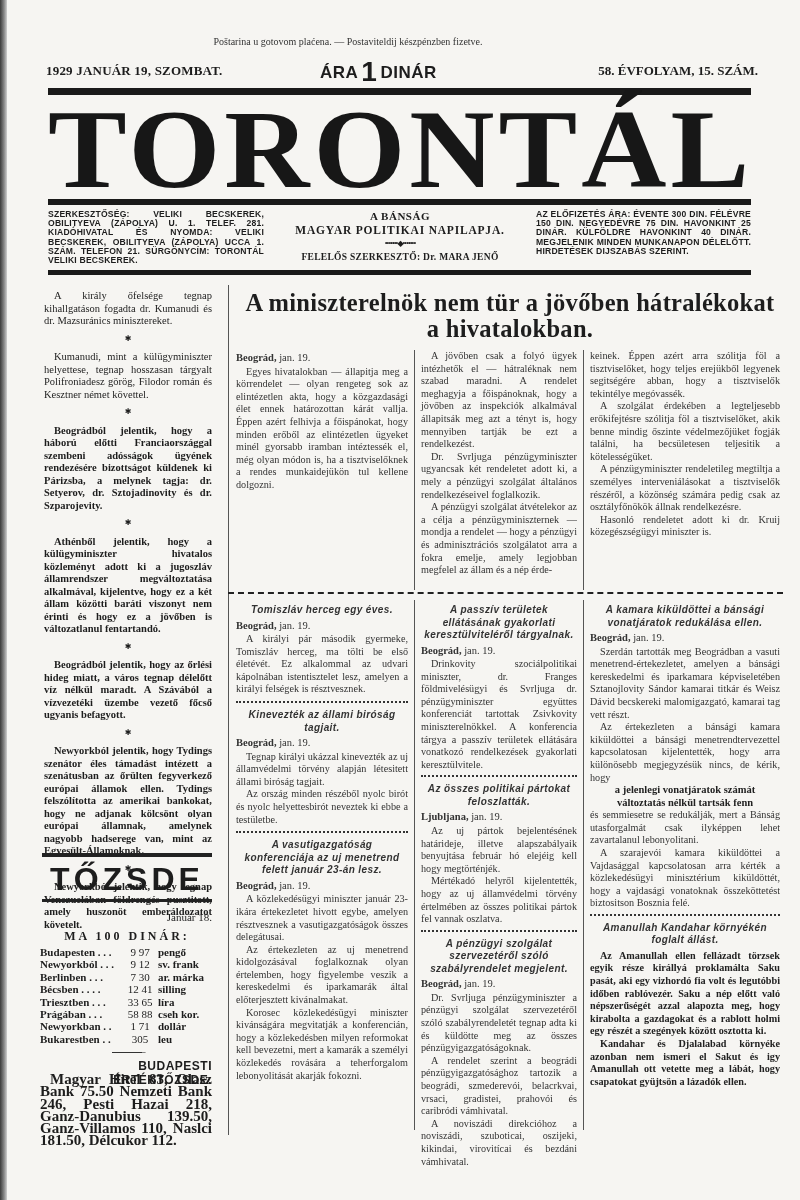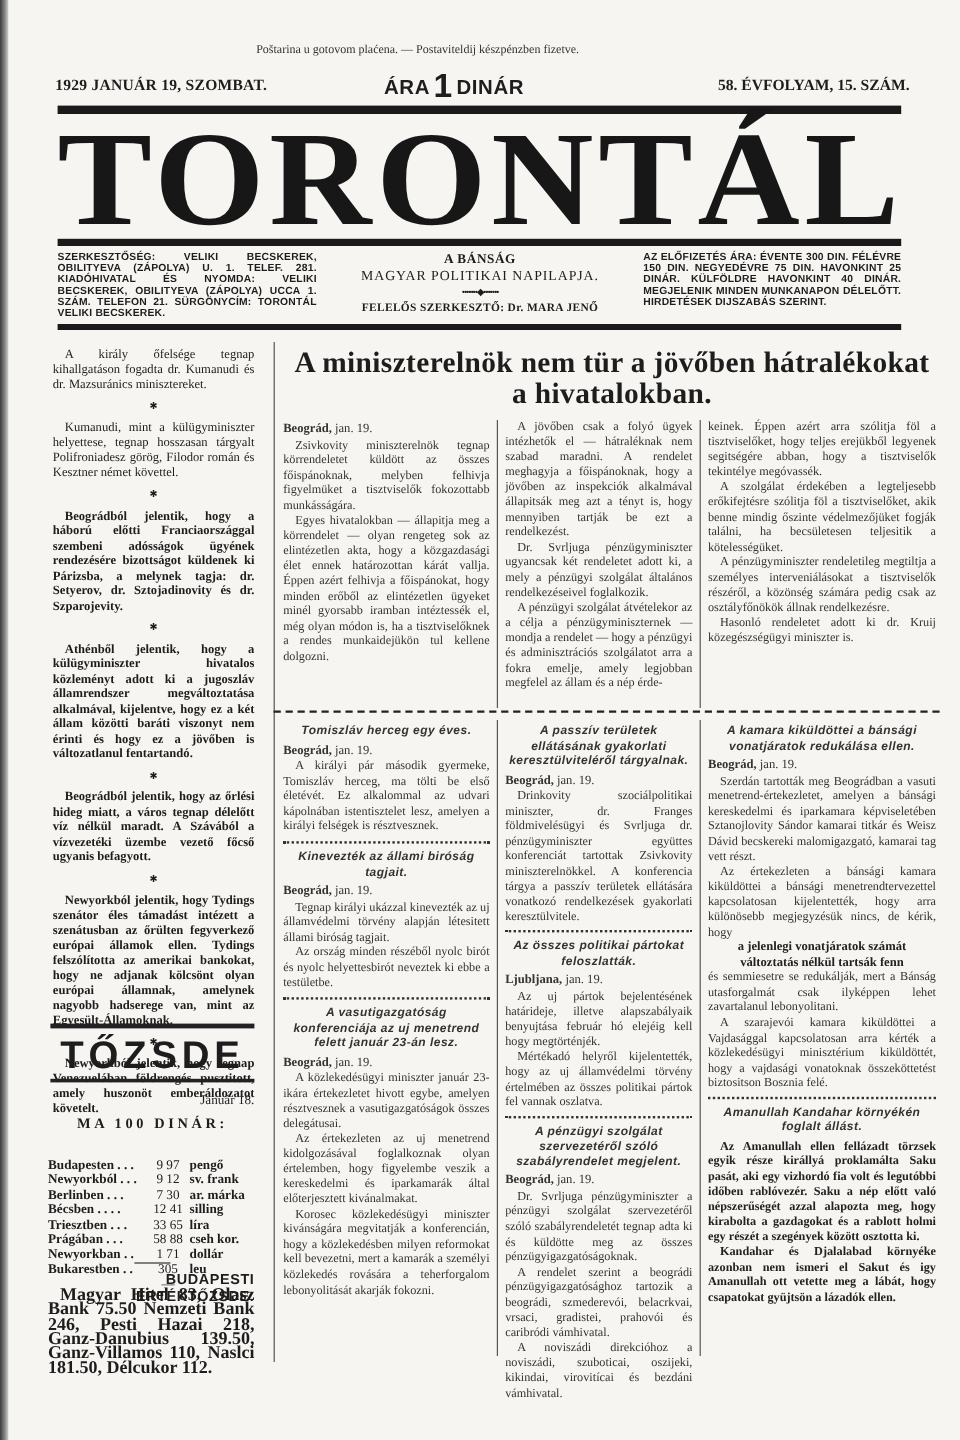--- a/index.html
+++ b/index.html
@@ -12,36 +12,36 @@
   .price { left: 320px; top: 56px; font-family: "Liberation Sans", sans-serif; font-weight: bold; font-size: 17px; letter-spacing: 0.5px; }
   .price .big { font-size: 28px; vertical-align: -3px; padding: 0 3px; }
   .volume { right: 42px; top: 63px; font-size: 13px; font-weight: bold; }
   .rule-thick { background: #1a1a1a; height: 7px; }
   .rule1 { left: 48px; top: 88px; width: 703px; }
   .masthead { left: 48px; top: 95px; width: 703px; height: 110px; text-align: center; font-family: "Liberation Serif", serif; font-size: 118px; line-height: 110px; font-weight: bold; letter-spacing: 4px; color: #171717; transform: scaleY(0.95); }
   .rule2 { left: 48px; top: 199px; width: 703px; height: 6px; }
   .info-left { left: 48px; top: 210px; width: 216px; font-family: "Liberation Sans", sans-serif; font-size: 8.6px; font-weight: bold; line-height: 9.2px; text-align: justify; text-transform: uppercase; letter-spacing: 0.2px; }
   .info-center { left: 275px; top: 210px; width: 250px; text-align: center; }
   .info-center .l1 { font-size: 11px; font-weight: bold; letter-spacing: 0.5px; }
-  .info-center .l2 { font-size: 11.5px; font-weight: normal; letter-spacing: 0.8px; margin-top: 2px; }
+  .info-center .l2 { font-size: 11.5px; font-weight: bold; letter-spacing: 0.8px; margin-top: 2px; }
   .info-center .orn { font-size: 8px; margin-top: 3px; letter-spacing: -1px; }
   .info-center .l3 { font-size: 9.5px; font-weight: bold; margin-top: 4px; letter-spacing: 0.3px; }
   .info-right { left: 536px; top: 210px; width: 215px; font-family: "Liberation Sans", sans-serif; font-size: 8.6px; font-weight: bold; line-height: 9.2px; text-align: justify; text-transform: uppercase; letter-spacing: 0.2px; }
   .rule3 { left: 48px; top: 270px; width: 703px; height: 5px; }
   .col-rule { width: 1px; background: #555; }
   .lcol { left: 44px; top: 290px; width: 168px; font-size: 10.5px; line-height: 12.5px; }
   .brief { text-align: justify; text-indent: 10px; }
   .brief.bold { font-weight: bold; }
   .star { text-align: center; font-size: 8px; margin: 5px 0 6px; }
   .tozsde-top { left: 42px; top: 853px; width: 170px; height: 4px; background: #222; }
   .tozsde-title { left: 42px; top: 861px; width: 170px; text-align: center; font-family: "Liberation Sans", sans-serif; font-weight: bold; font-size: 32px; letter-spacing: 4px; line-height: 36px; }
   .tozsde-bottom { left: 42px; top: 899px; width: 170px; height: 3px; background: #222; }
   .tz-date { left: 42px; top: 911px; width: 170px; text-align: right; font-size: 11px; }
   .tz-head { left: 42px; top: 929px; width: 170px; text-align: center; font-size: 12px; font-weight: bold; letter-spacing: 3px; }
-  .rates { left: 40px; top: 946px; width: 172px; font-size: 11px; line-height: 12.4px; margin-top: 19px; }
+  .rates { left: 40px; top: 946px; width: 172px; font-size: 11px; line-height: 12.4px; }
   .rates .row { display: flex; }
   .rates .city { width: 86px; font-weight: bold; white-space: nowrap; overflow: hidden; }
   .rates .val { width: 32px; text-align: center; padding-right: 4px; }
   .rates .cur { flex: 1; font-weight: bold; }
   .tz-sep { left: 112px; top: 1052px; width: 30px; height: 1px; background: #333; }
   .bud-title { left: 42px; top: 1059px; width: 170px; text-align: right; font-family: "Liberation Sans", sans-serif; font-weight: bold; font-size: 12px; letter-spacing: 0.5px; }
   .bud-body { left: 40px; top: 1073px; width: 172px; font-size: 15px; line-height: 12.3px; font-weight: bold; text-align: justify; text-indent: 10px; }
   .headline { left: 240px; top: 290px; width: 540px; text-align: center; font-family: "Liberation Serif", serif; font-weight: bold; font-size: 24.5px; line-height: 26px; letter-spacing: 0.3px; }
   .art { font-size: 10.2px; line-height: 12.6px; text-align: justify; color: #333; }
   .art p { text-indent: 10px; }
@@ -148,21 +148,20 @@
 <div class="abs col-rule" style="left:228px; top:285px; height:850px;"></div>
 <div class="abs col-rule" style="left:414px; top:350px; height:240px;"></div>
 <div class="abs col-rule" style="left:583px; top:350px; height:240px;"></div>
 <div class="abs col-rule" style="left:414px; top:600px; height:530px;"></div>
 <div class="abs col-rule" style="left:583px; top:600px; height:530px;"></div>
 
 <div class="abs headline">A miniszterelnök nem tür a jövőben hátralékokat a hivatalokban.</div>
 
 <div class="abs art" style="left:236px; top:350px; width:172px;">
   <div class="dl"><b>Beográd,</b> <span>jan. 19.</span></div>
-  <p>Zsivkovity miniszterelnök tegnap körrendeletet küldött az összes főispánoknak, melyben felhivja figyelmüket a tisztviselők fokozottabb munkásságára.</p>
   <p>Egyes hivatalokban — állapitja meg a körrendelet — olyan rengeteg sok az elintézetlen akta, hogy a közgazdasági élet ennek határozottan kárát vallja. Éppen azért felhivja a főispánokat, hogy minden erőből az elintézetlen ügyeket minél gyorsabb iramban intéztessék el, még olyan módon is, ha a tisztviselőknek a rendes munkaidejükön tul kellene dolgozni.</p>
 </div>
 <div class="abs art" style="left:421px; top:350px; width:156px;">
   <p>A jövőben csak a folyó ügyek intézhetők el — hátraléknak nem szabad maradni. A rendelet meghagyja a főispánoknak, hogy a jövőben az inspekciók alkalmával állapitsák meg azt a tényt is, hogy mennyiben tartják be ezt a rendelkezést.</p>
   <p>Dr. Svrljuga pénzügyminiszter ugyancsak két rendeletet adott ki, a mely a pénzügyi szolgálat általános rendelkezéseivel foglalkozik.</p>
   <p>A pénzügyi szolgálat átvételekor az a célja a pénzügyminiszternek — mondja a rendelet — hogy a pénzügyi és adminisztrációs szolgálatot arra a fokra emelje, amely legjobban megfelel az állam és a nép érde-</p>
 </div>
 <div class="abs art" style="left:590px; top:350px; width:190px;">
   <p style="text-indent:0">keinek. Éppen azért arra szólitja föl a tisztviselőket, hogy teljes erejükből legyenek segitségére abban, hogy a tisztviselők tekintélye megóvassék.</p>
   <p>A szolgálat érdekében a legteljesebb erőkifejtésre szólitja föl a tisztviselőket, akik benne mindig őszinte védelmezőjüket fogják találni, ha becsületesen teljesitik a kötelességüket.</p>

